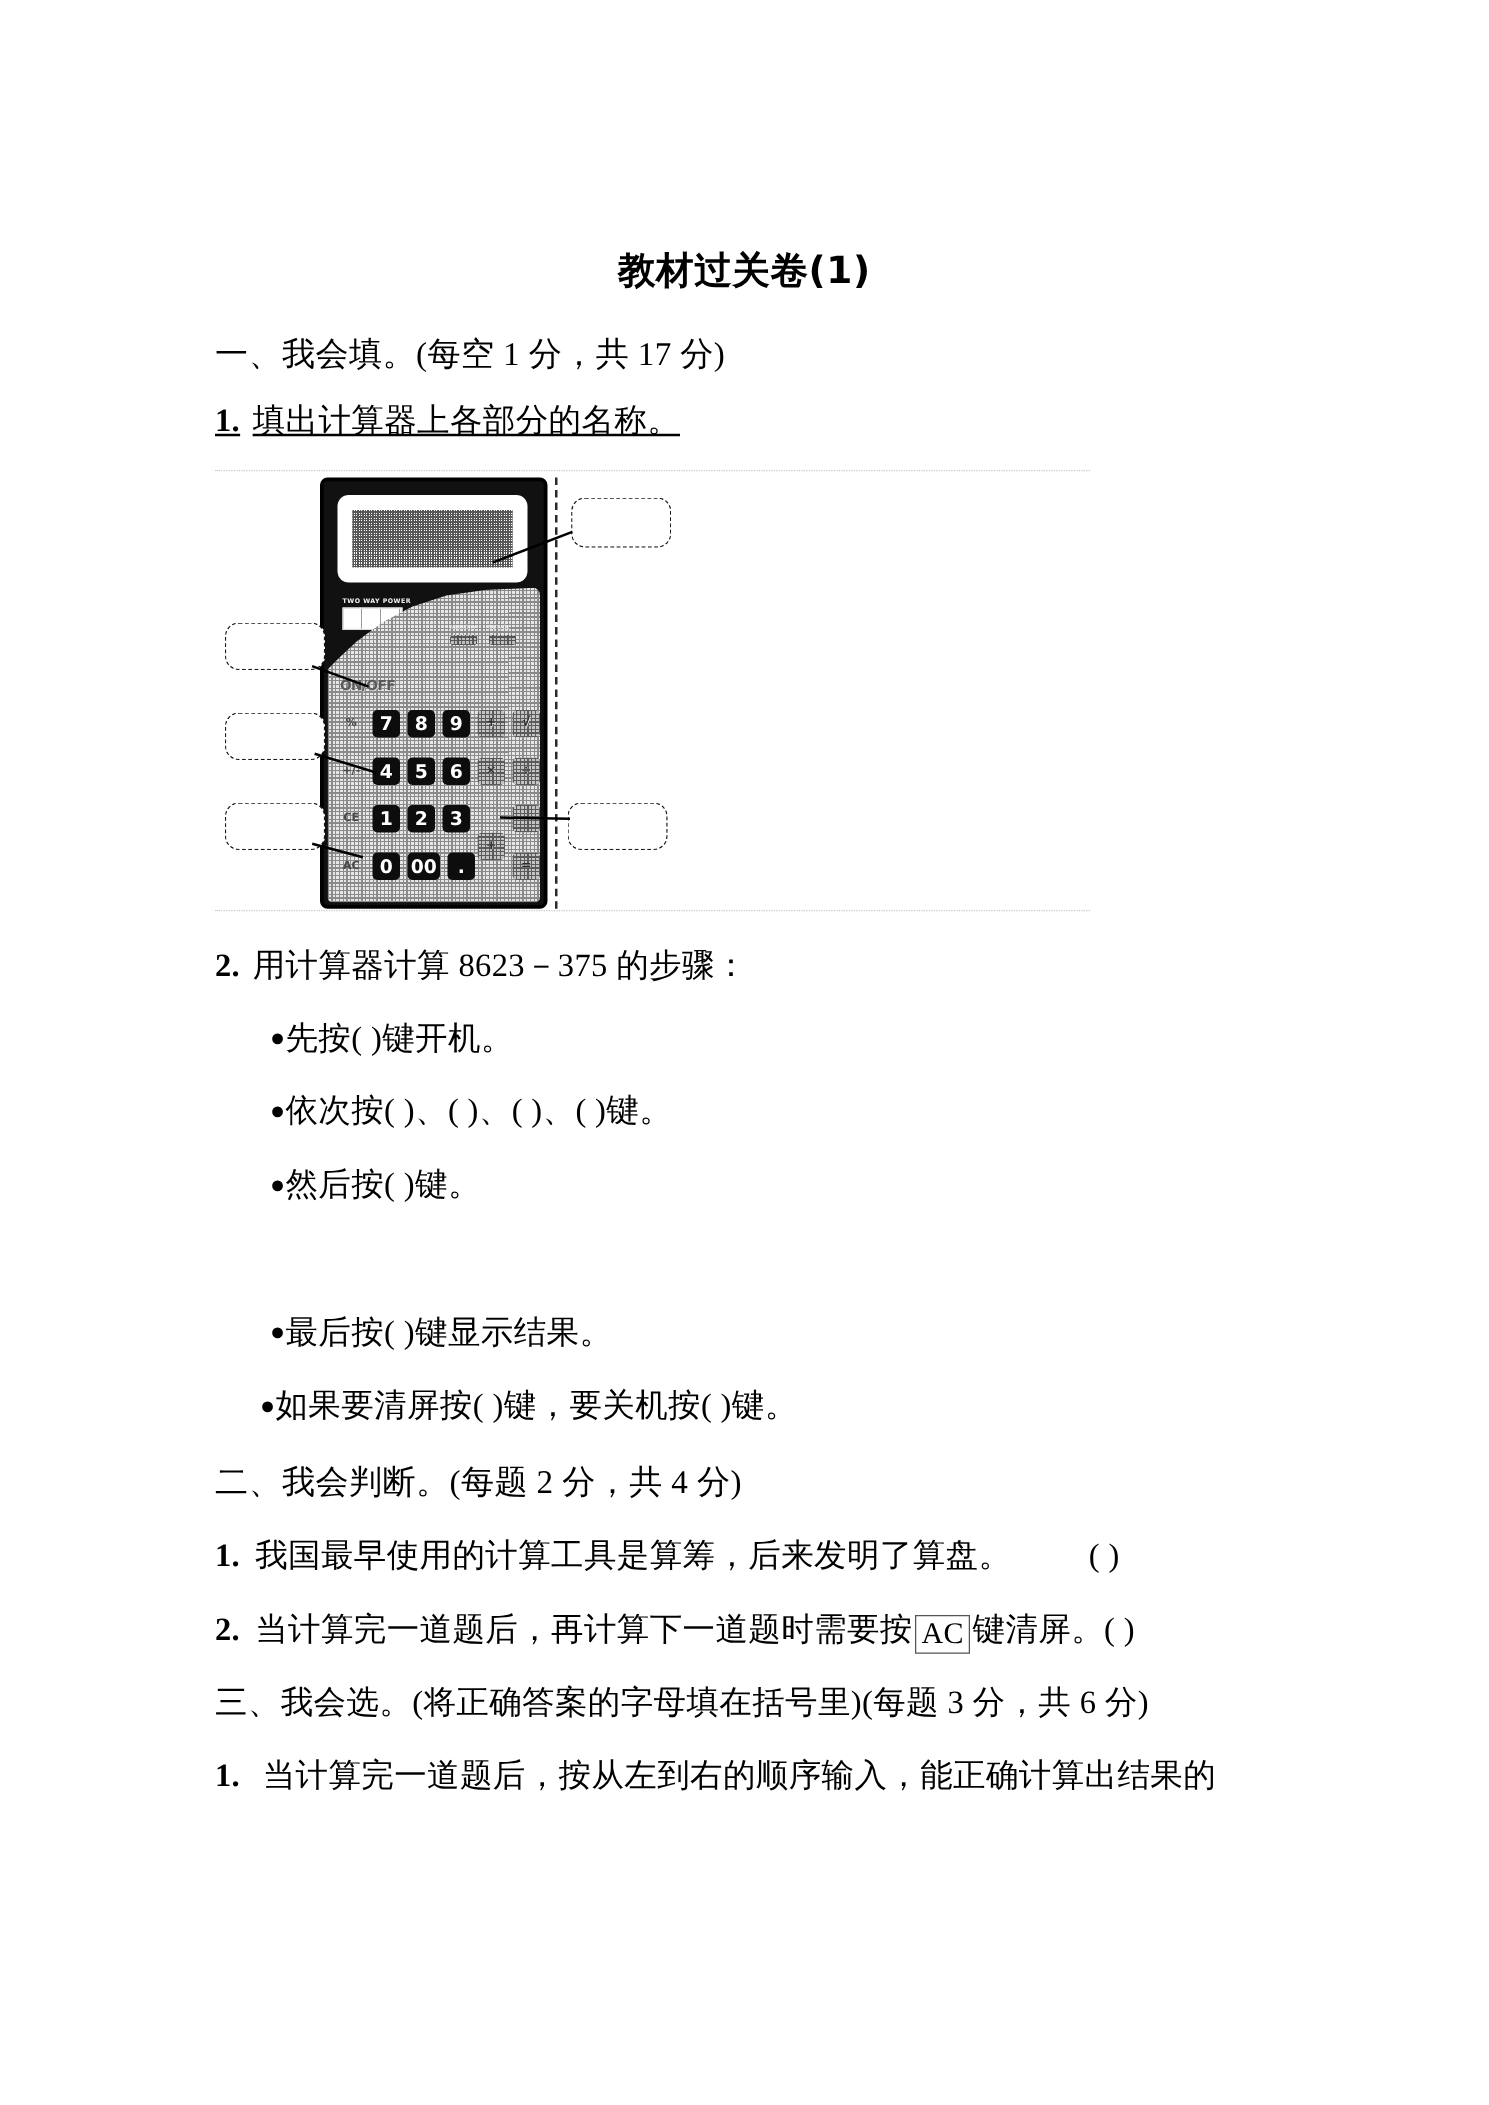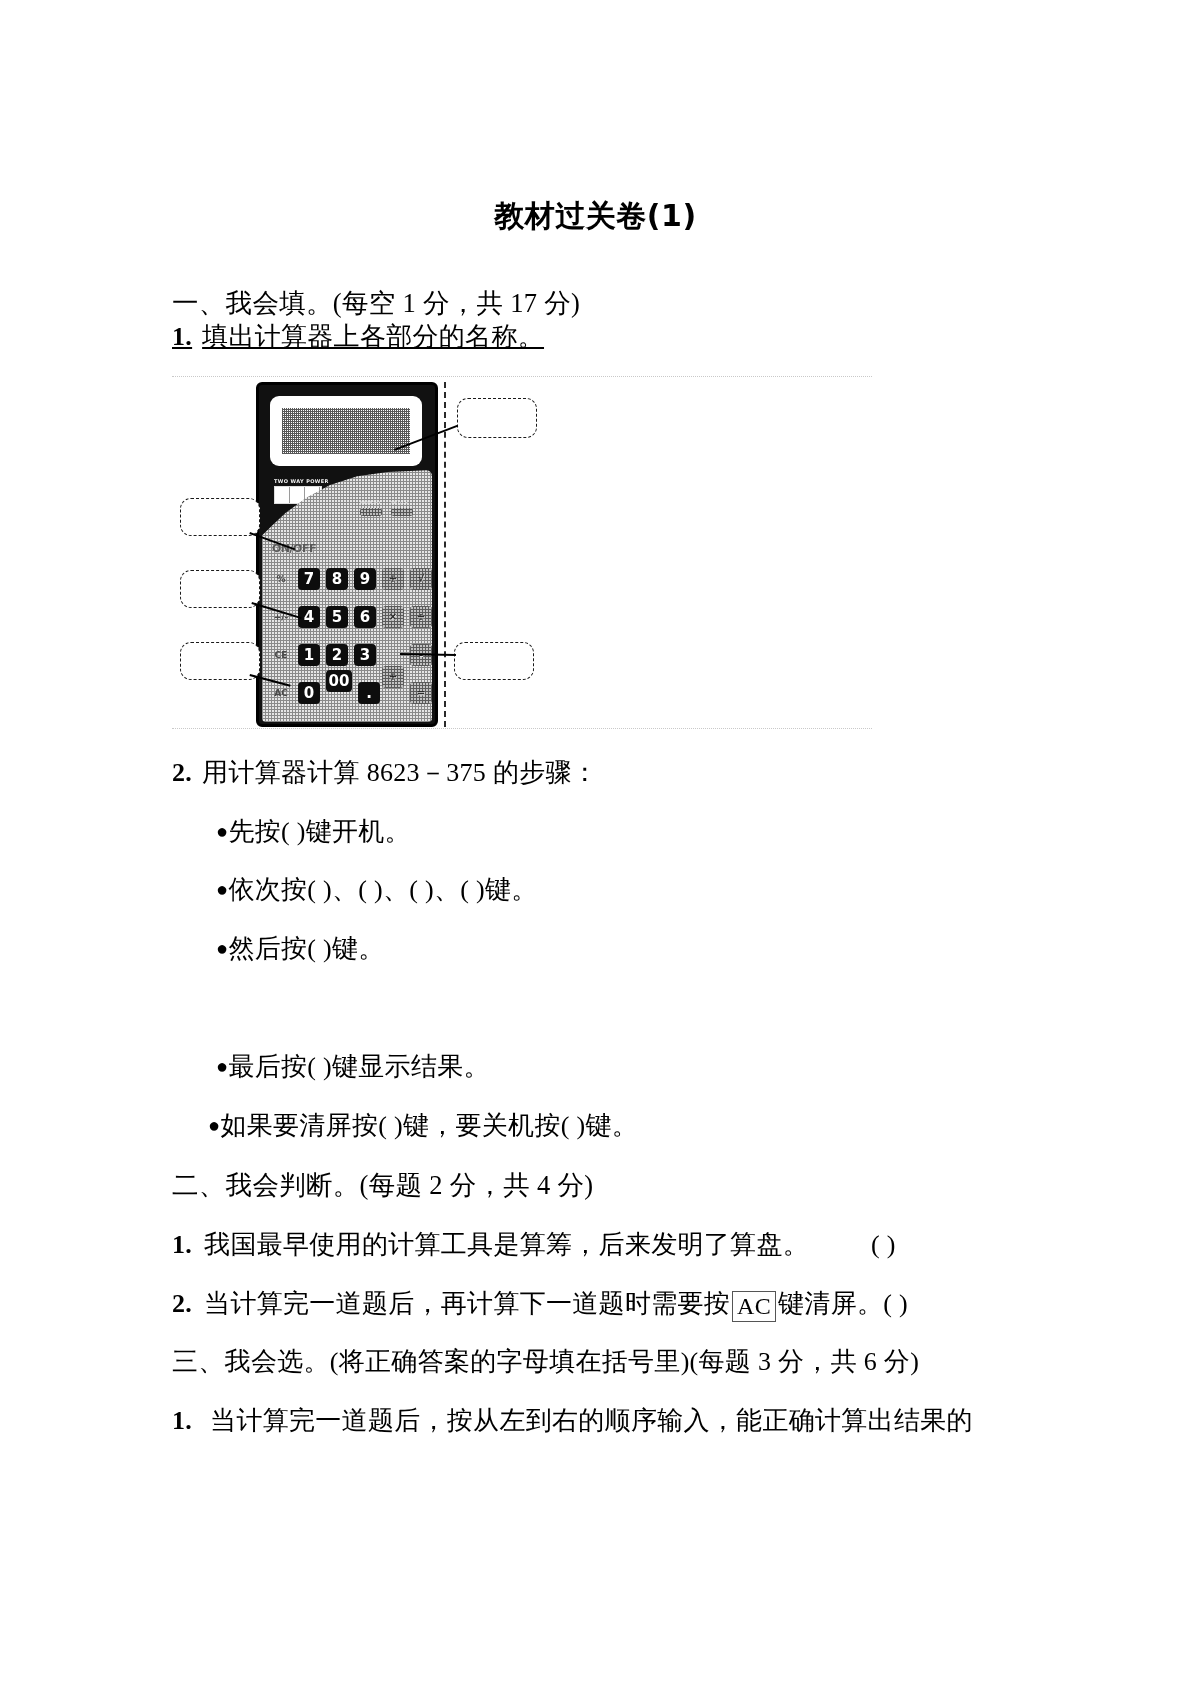--- a/index.html
+++ b/index.html
@@ -223,21 +223,21 @@
     height: 1.6px;
   }
 </style>
 </head>
 <body>
 
 <div class="page">
 
   <div class="title">教材过关卷(1)</div>
 
-  <div class="line section-head" style="top:266px;margin-top:20px;">一、我会填。(每空 1 分，共 17 分)</div>
+  <div class="line section-head" style="top:266px;">一、我会填。(每空 1 分，共 17 分)</div>
 
   <div class="line" style="left:172px; top:320px;text-decoration:underline;">
     <span class="qnum">1.</span><span class="sp" style="width:10px;"></span><span>填出计算器上各部分的名称。</span>
   </div>
 
   <div class="figure">
     <div class="fig-dash-top"></div>
     <div class="fig-dash-bottom"></div>
 
     <div class="calc">
@@ -277,21 +277,21 @@
         <div class="key fn" style="left:140px;top:38px;">÷</div>
 
         <div class="key flat" style="left:0px;  top:76px;">CE</div>
         <div class="key num" style="left:28px; top:76px;">1</div>
         <div class="key num" style="left:56px; top:76px;">2</div>
         <div class="key num" style="left:84px; top:76px;">3</div>
         <div class="key fn" style="left:140px;top:76px;">-</div>
 
         <div class="key flat" style="left:0px;  top:114px;">AC</div>
         <div class="key num" style="left:28px; top:114px;">0</div>
-        <div class="key num wide" style="left:56px; top:102px;">00</div>
+        <div class="key num wide" style="left:56px; top:114px;">00</div>
         <div class="key num" style="left:88px; top:114px;">.</div>
         <div class="key fn" style="left:112px;top:98px;">+</div>
         <div class="key fn" style="left:140px;top:114px;">=</div>
       </div>
     </div>
 
     <div class="callout" style="left:285px; top:24px; width:80px; height:40px;"></div>
     <div class="leader" style="left:222px; top:75px; width:68px; transform:rotate(-21deg);"></div>
 
     <div class="callout" style="left:8px; top:124px; width:80px; height:38px;"></div>

